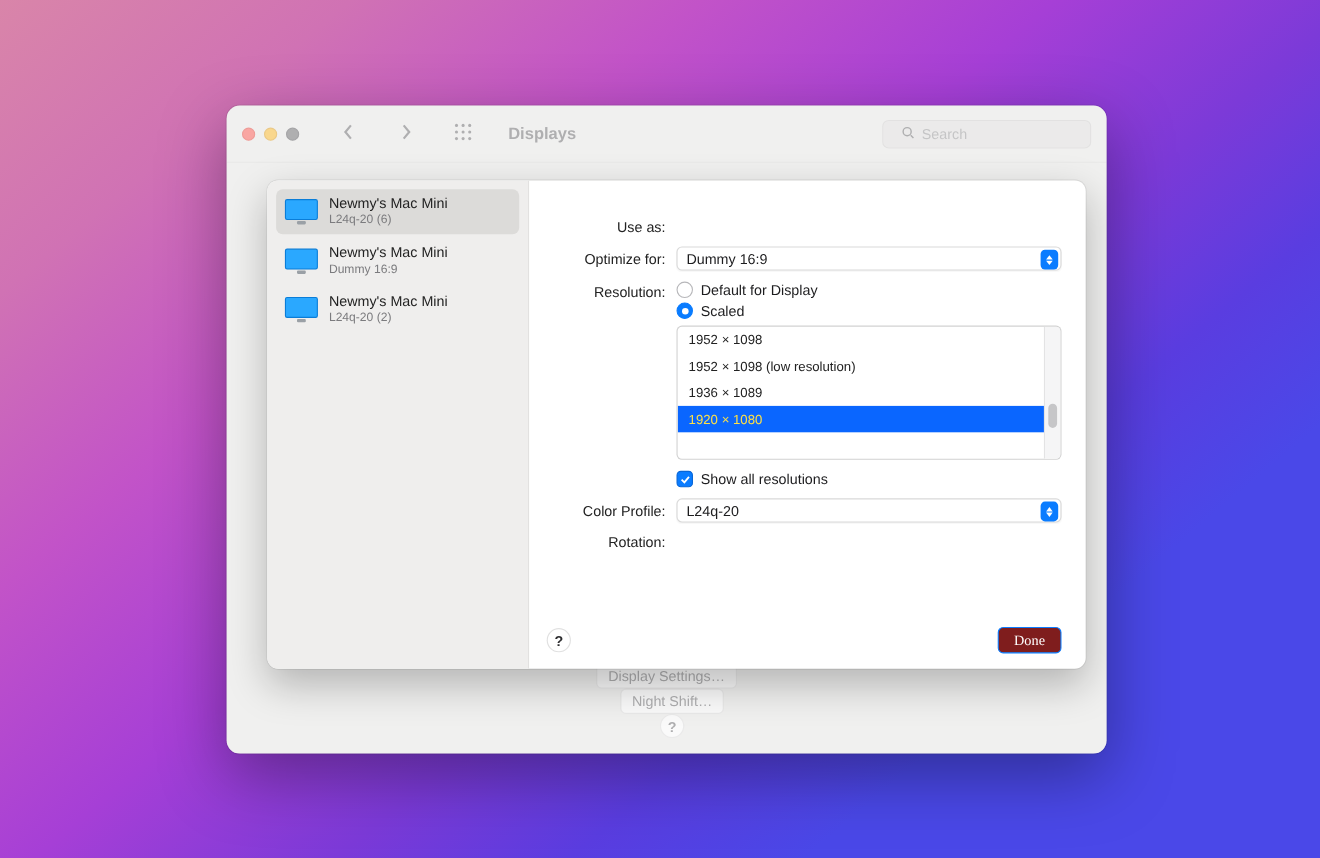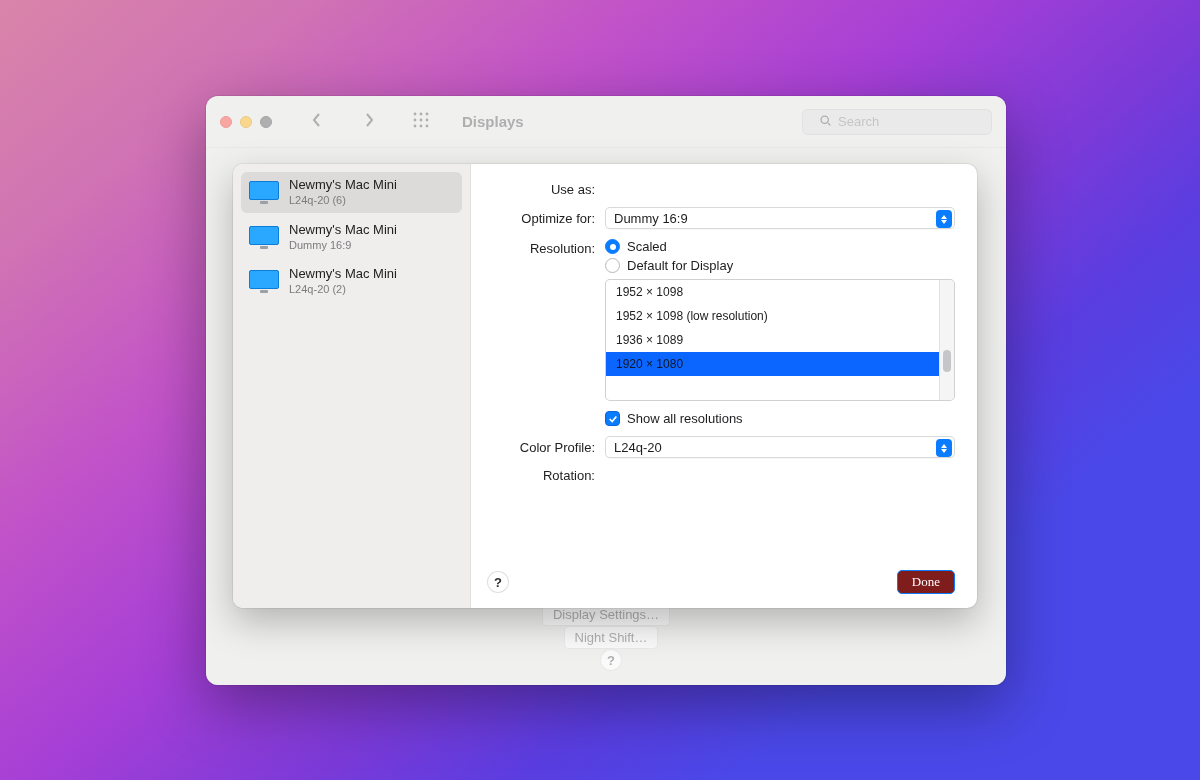--- a/index.html
+++ b/index.html
@@ -88,21 +88,21 @@
     transform: rotate(45deg) translateY(-2px); }
 
 
   
   .overlay {
     position:absolute; inset:0;
     background: rgba(244,244,244,.48);
     pointer-events:none;
   }
   .sheet {
-    position:absolute; left:27px; top:68px;
+    position:absolute; left:37px; top:68px;
     width: 744px; height: 444px;
     background:#fff;
     border-radius:10px;
     box-shadow: 0 14px 36px rgba(0,0,0,.25), 0 0 0 1px rgba(0,0,0,.06);
     display:flex;
     overflow:hidden;
   }
 
   .sidebar {
     width: 238px;
@@ -130,20 +130,21 @@
     position:absolute; left:11px; bottom:-1px; width:8px; height:3px;
     background:#9aa0a6; border-radius:1px;
   }
   .sb-text .t1 { font-size:13px; color:#222; }
   .sb-text .t2 { font-size:11px; color:#7b7b7e; margin-top:1px; }
 
   .content {
     flex:1;
     padding:18px 22px 23px 4px;
     position:relative;
+    margin-top:17px;
   }
   .row {
     display:flex; align-items:center;
     margin-bottom:10px;
   }
   .label {
     width:130px; text-align:right;
     padding-right:10px;
     color:#222;
   }
@@ -198,21 +199,21 @@
   }
   .listbox-scroll {
     position:absolute; inset:0 12px 0 0;
     overflow:hidden; 
   }
   .opt {
     padding:5px 10px;
     font-size:12px;
     color:#222;
   }
-  .opt.sel { background:#0a66ff; color:#0f172a; }
+  .opt.sel { background:#0a66ff; color:#fde047; }
   .scrollbar {
     position:absolute; right:0; top:0; width:15px; height:100%;
     background:#f5f5f6; border-left:1px solid rgba(0,0,0,.07);
   }
   .thumb {
     position:absolute; left:3px; right:3px;
     top:58%; height:22px;
     background:#c6c6c8; border-radius:5px;
   }
 
@@ -350,26 +351,26 @@
             <span>Dummy 16:9</span>
             <span class="stepper"></span>
           </div>
         </div>
       </div>
 
       <div class="row" style="align-items:flex-start;">
         <div class="label" style="padding-top:2px;">Resolution:</div>
         <div class="field">
           <div class="radio-row">
+            <span class="radio"></span>
+            <span>Default for Display</span>
+          </div>
+          <div class="radio-row">
             <span class="radio checked"></span>
             <span>Scaled</span>
-          </div>
-          <div class="radio-row">
-            <span class="radio"></span>
-            <span>Default for Display</span>
           </div>
           <div class="listbox">
             <div class="listbox-scroll">
               <div class="opt">1952 × 1098</div>
               <div class="opt">1952 × 1098 (low resolution)</div>
               <div class="opt">1936 × 1089</div>
               <div class="opt sel">1920 × 1080</div>
             </div>
             <div class="scrollbar">
               <div class="thumb"></div>

